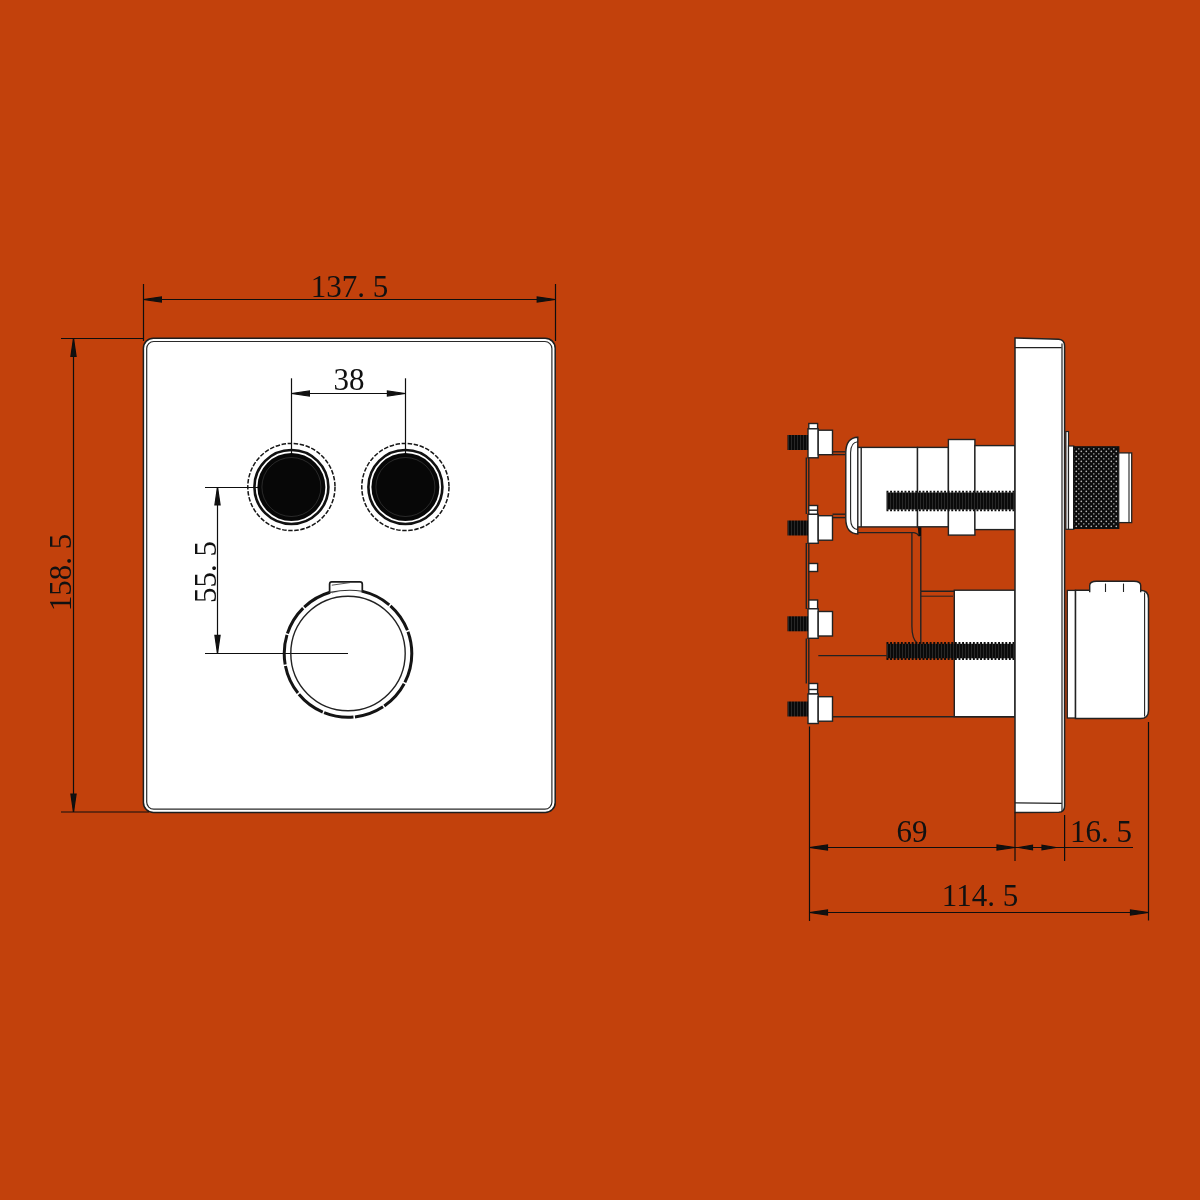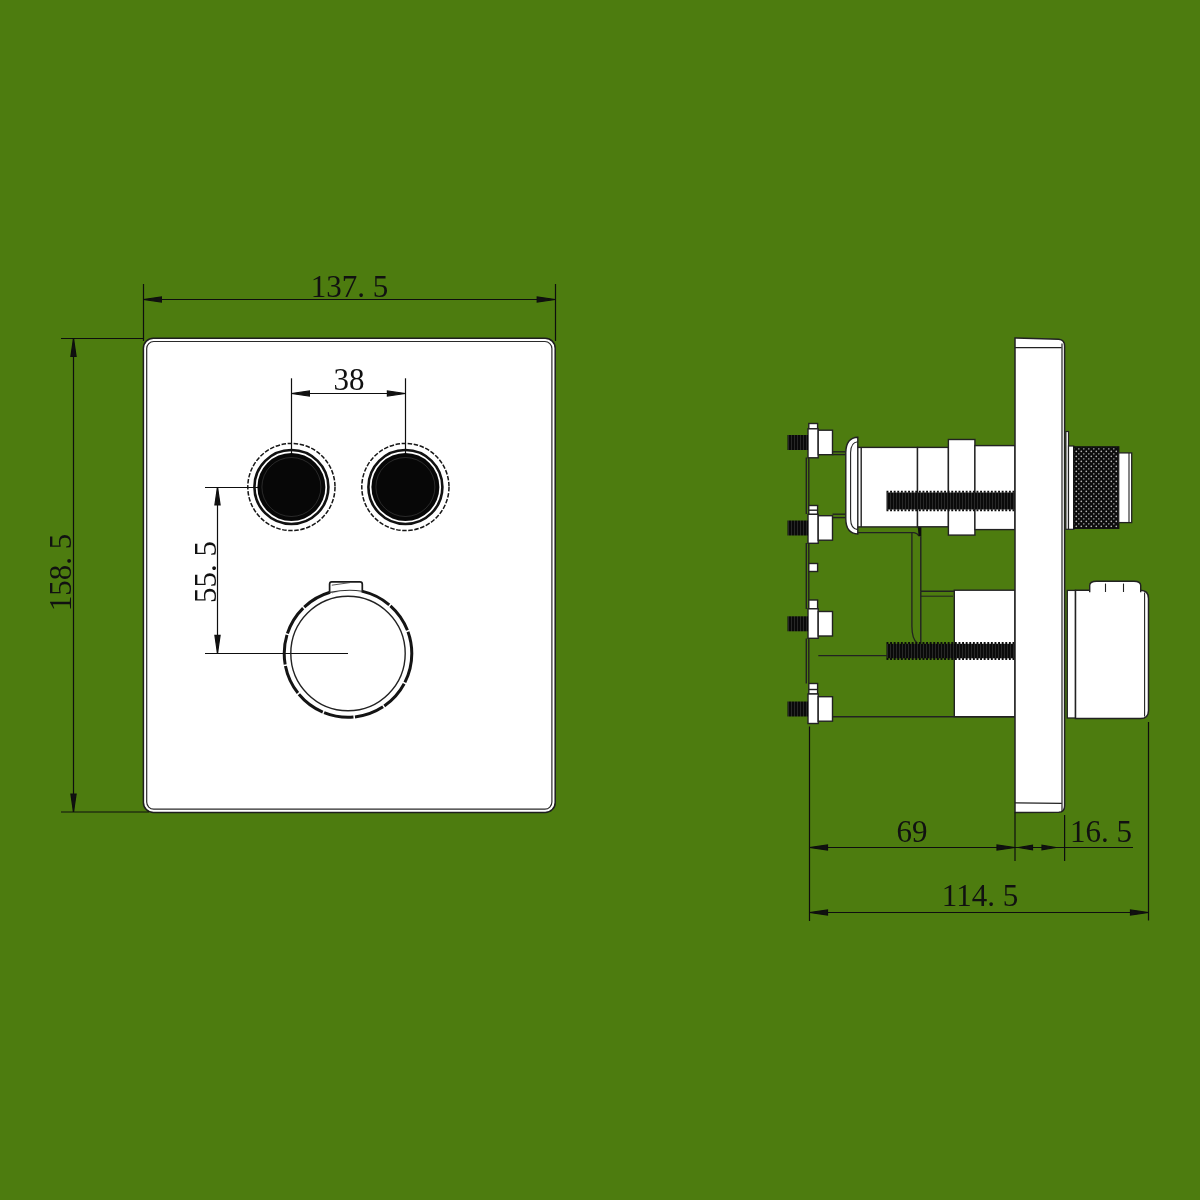--- a/index.html
+++ b/index.html
@@ -1,16 +1,16 @@
 <!DOCTYPE html>
 <html><head>
 <meta charset="utf-8">
 <style>
   html,body{margin:0;padding:0;background:#ffffff;}
-  .page{width:1200px;height:1200px;position:relative;background:#4d7c0f;overflow:hidden;}
+  .page{width:1200px;height:1200px;position:relative;background:#c2410c;overflow:hidden;}
   svg{position:absolute;left:0;top:0;}
   text{font-family:"Liberation Serif",serif;fill:#111;}
 </style>
 </head>
 <body>
 <div class="page">
 <svg width="1200" height="1200" viewBox="0 0 1200 1200">
 <defs>
   <path id="aL" d="M0 0 L18 -2.6 L18 2.6 Z" fill="#111"></path>
   <path id="aR" d="M0 0 L-18 -2.6 L-18 2.6 Z" fill="#111"></path>

